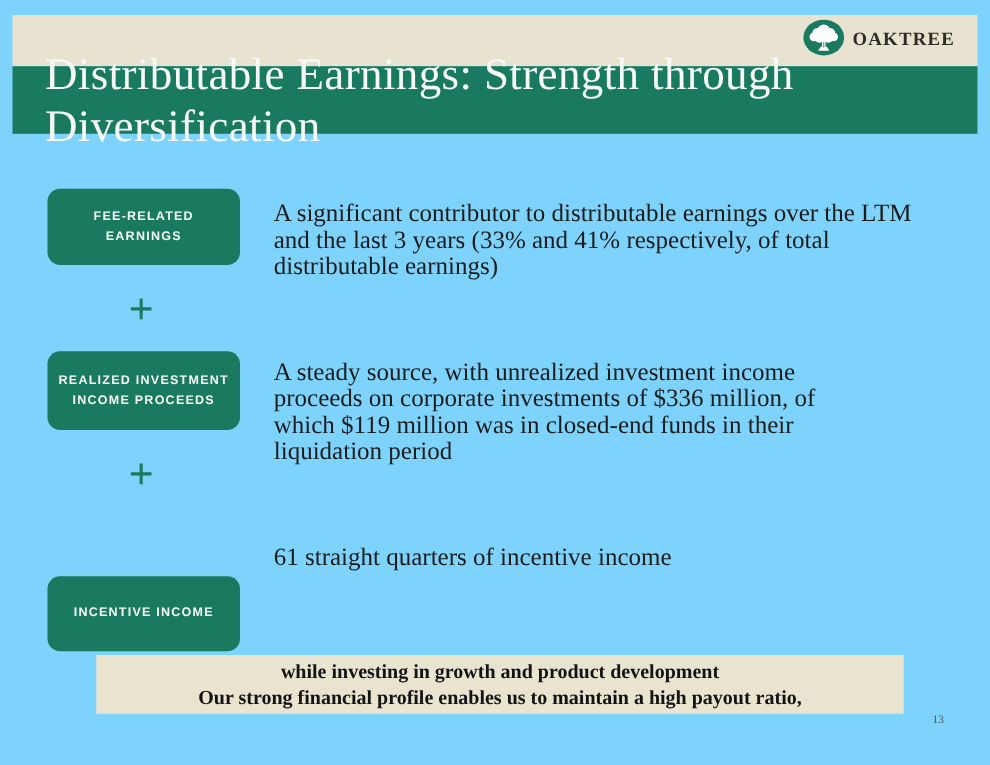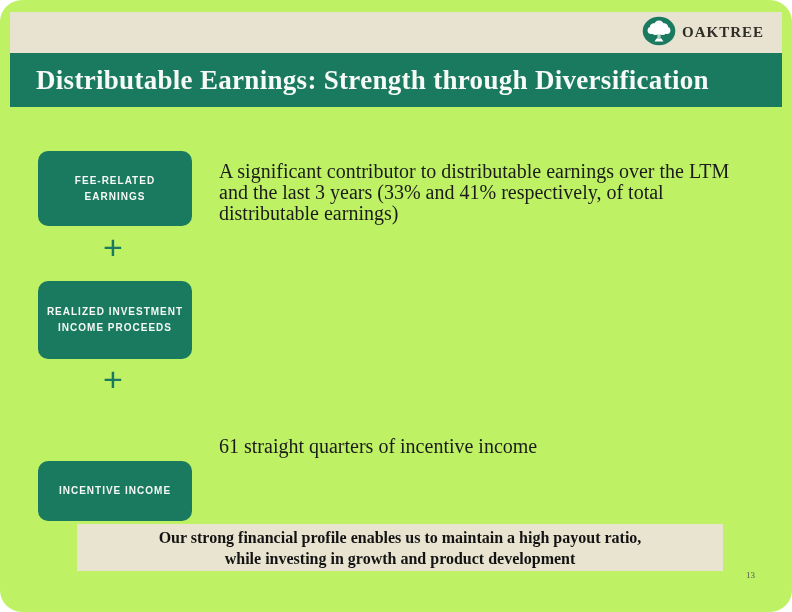--- a/index.html
+++ b/index.html
@@ -1,24 +1,23 @@
 <!DOCTYPE html>
 <html><head>
 <meta charset="utf-8">
 <style>
   * { margin: 0; padding: 0; box-sizing: border-box; }
   html, body { background: #ffffff; }
   .slide {
     position: relative;
     width: 792px;
     height: 612px;
-    background: #bef264;
+    background: #7dd3fc;
     overflow: hidden;
     font-family: "Liberation Serif", serif;
-    border-radius: 22px;
   }
 
   
   .top-bar {
     position: absolute;
     left: 10px; top: 12px;
     width: 772px; height: 41px;
     background: #e8e3d0;
     display: flex;
     align-items: center;
@@ -43,22 +42,22 @@
     position: absolute;
     left: 10px; top: 53px;
     width: 772px; height: 54px;
     background: #1a7a5f;
     display: flex;
     align-items: center;
     padding-left: 26px;
   }
   .title-bar h1 {
     color: #f6f9f6;
-    font-size: 27px;
-    font-weight: 700;
+    font-size: 36px;
+    font-weight: 400;
     font-family: "Liberation Serif", serif;
     letter-spacing: 0.3px;
   }
 
   
   .cat-box {
     position: absolute;
     left: 38px;
     width: 154px;
     background: #1a7a5f;
@@ -70,22 +69,22 @@
     padding: 4px 7px;
   }
   .cat-box span {
     color: #f5f8f5;
     font-family: "Liberation Sans", sans-serif;
     font-size: 10px;
     font-weight: 600;
     letter-spacing: 1px;
     line-height: 16px;
   }
-  .box-1 { top: 151px; height: 75px; text-align: center; }
-  .box-2 { top: 281px; height: 78px; align-items: center; }
+  .box-1 { top: 151px; height: 61px; text-align: center; }
+  .box-2 { top: 281px; height: 63px; align-items: center; }
   .box-3 { top: 413px; height: 60px; margin-top: 48px; }
 
   
   .plus {
     position: absolute;
     left: 93px;
     width: 40px;
     text-align: center;
     color: #1a7a5f;
     font-family: "Liberation Sans", sans-serif;
@@ -176,28 +175,29 @@
   <div class="cat-box box-1">
     <span>FEE-RELATED EARNINGS</span>
   </div>
   <p class="desc desc-1">A significant contributor to distributable earnings over the LTM and the last 3 years (33% and 41% respectively, of total distributable earnings)</p>
 
   <div class="plus plus-1">+</div>
 
   <div class="cat-box box-2">
     <span>REALIZED INVESTMENT INCOME PROCEEDS</span>
   </div>
+  <p class="desc desc-2">A steady source, with unrealized investment income proceeds on corporate investments of $336 million, of which $119 million was in closed-end funds in their liquidation period</p>
 
   <div class="plus plus-2">+</div>
 
   <div class="cat-box box-3">
     <span>INCENTIVE INCOME</span>
   </div>
   <p class="desc desc-3">61 straight quarters of incentive income</p>
 
   <div class="banner">
+    <div>while investing in growth and product development</div>
     <div>Our strong financial profile enables us to maintain a high payout ratio,</div>
-    <div>while investing in growth and product development</div>
   </div>
 
   <div class="page-number">13</div>
 
 </div>
 
 </body></html>

